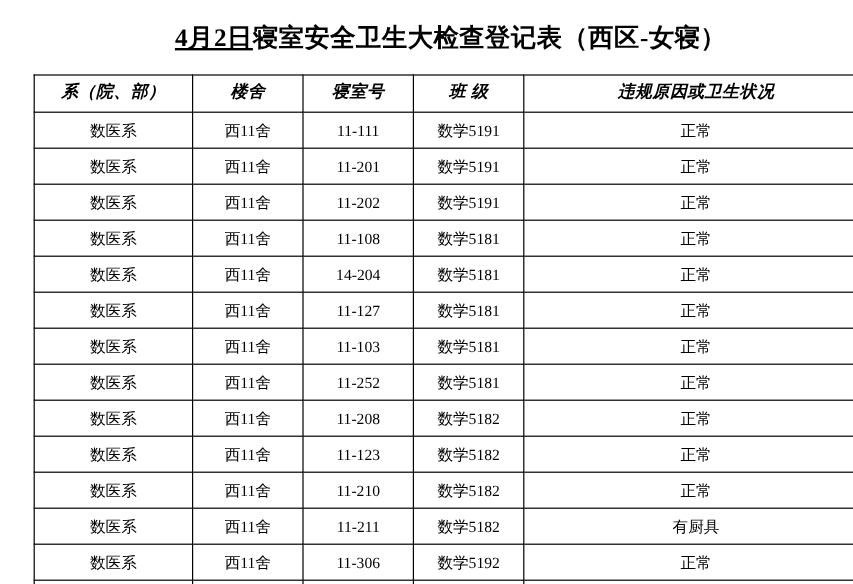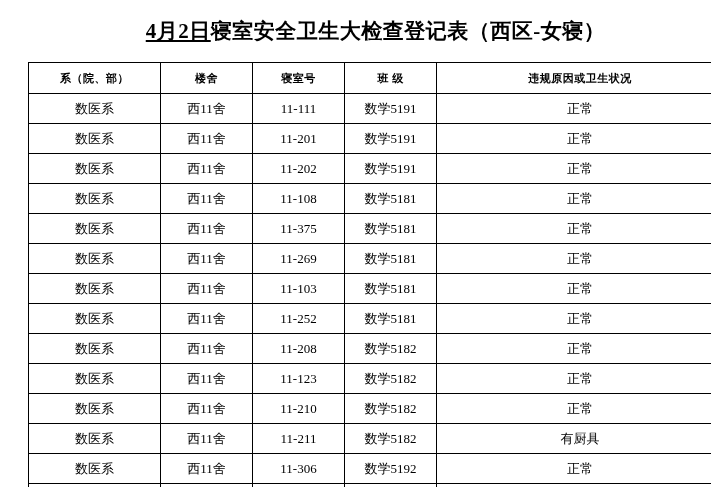--- a/index.html
+++ b/index.html
@@ -65,22 +65,23 @@
   col.c0 { width: 132px; }
   col.c1 { width: 92px; }
   col.c2 { width: 92px; }
   col.c3 { width: 92px; }
   col.c4 { width: 287px; }
   .cell-text {
     display: block;
     font-size: 13px;
   }
   thead .cell-text {
-    font-size: 11px;
+    font-size: 14px;
     font-weight: bold;
+    font-style: italic;
   }
 </style>
 </head>
 <body>
 
 <div class="page">
 
   <div class="title-wrap">
     <div class="doc-title">
       <span class="underline">4月2日</span><span>寝室安全卫生大检查登记表（西区-女寝）</span>
@@ -184,38 +185,38 @@
           </td>
       </tr>
       <tr>
         <td>
             <span class="cell-text">数医系</span>
           </td>
         <td>
             <span class="cell-text">西11舍</span>
           </td>
         <td>
-            <span class="cell-text">11-375</span>
-          </td>
-        <td>
-            <span class="cell-text">数学5181</span>
-          </td>
-        <td>
-            <span class="cell-text">正常</span>
-          </td>
-      </tr>
-      <tr>
-        <td>
-            <span class="cell-text">数医系</span>
-          </td>
-        <td>
-            <span class="cell-text">西11舍</span>
-          </td>
-        <td>
-            <span class="cell-text">11-269</span>
+            <span class="cell-text">14-204</span>
+          </td>
+        <td>
+            <span class="cell-text">数学5181</span>
+          </td>
+        <td>
+            <span class="cell-text">正常</span>
+          </td>
+      </tr>
+      <tr>
+        <td>
+            <span class="cell-text">数医系</span>
+          </td>
+        <td>
+            <span class="cell-text">西11舍</span>
+          </td>
+        <td>
+            <span class="cell-text">11-127</span>
           </td>
         <td>
             <span class="cell-text">数学5181</span>
           </td>
         <td>
             <span class="cell-text">正常</span>
           </td>
       </tr>
       <tr>
         <td>

